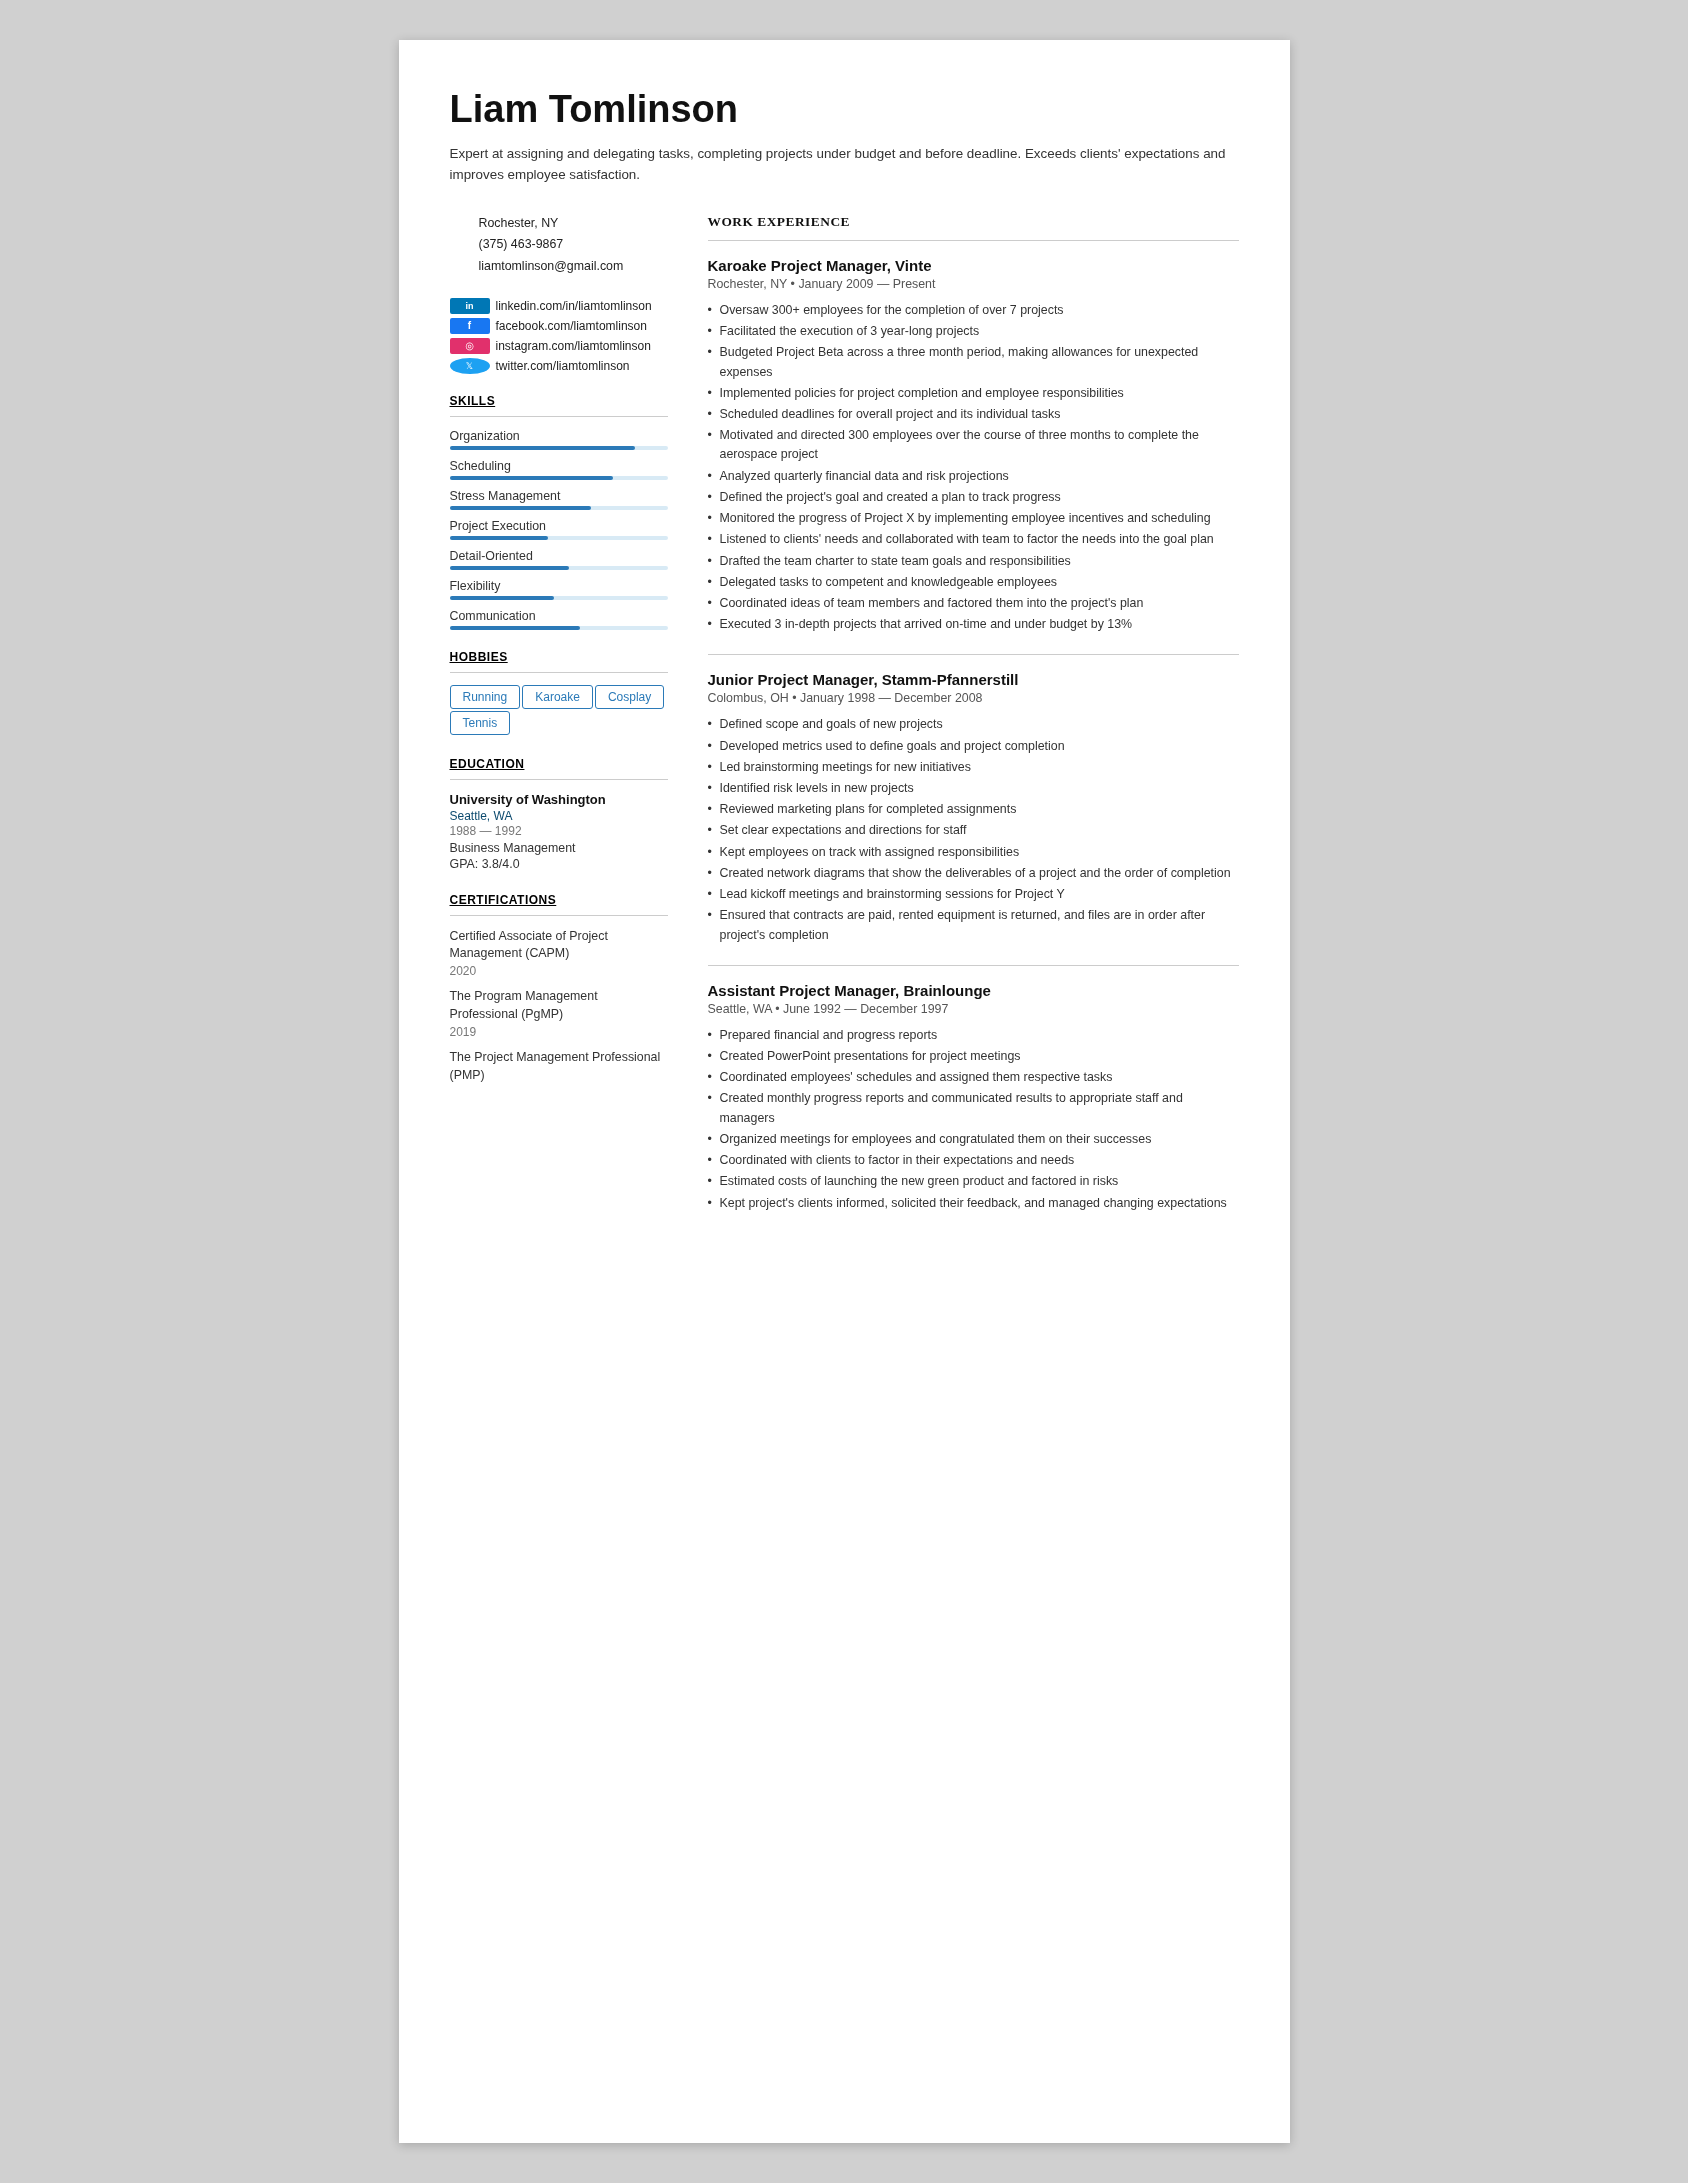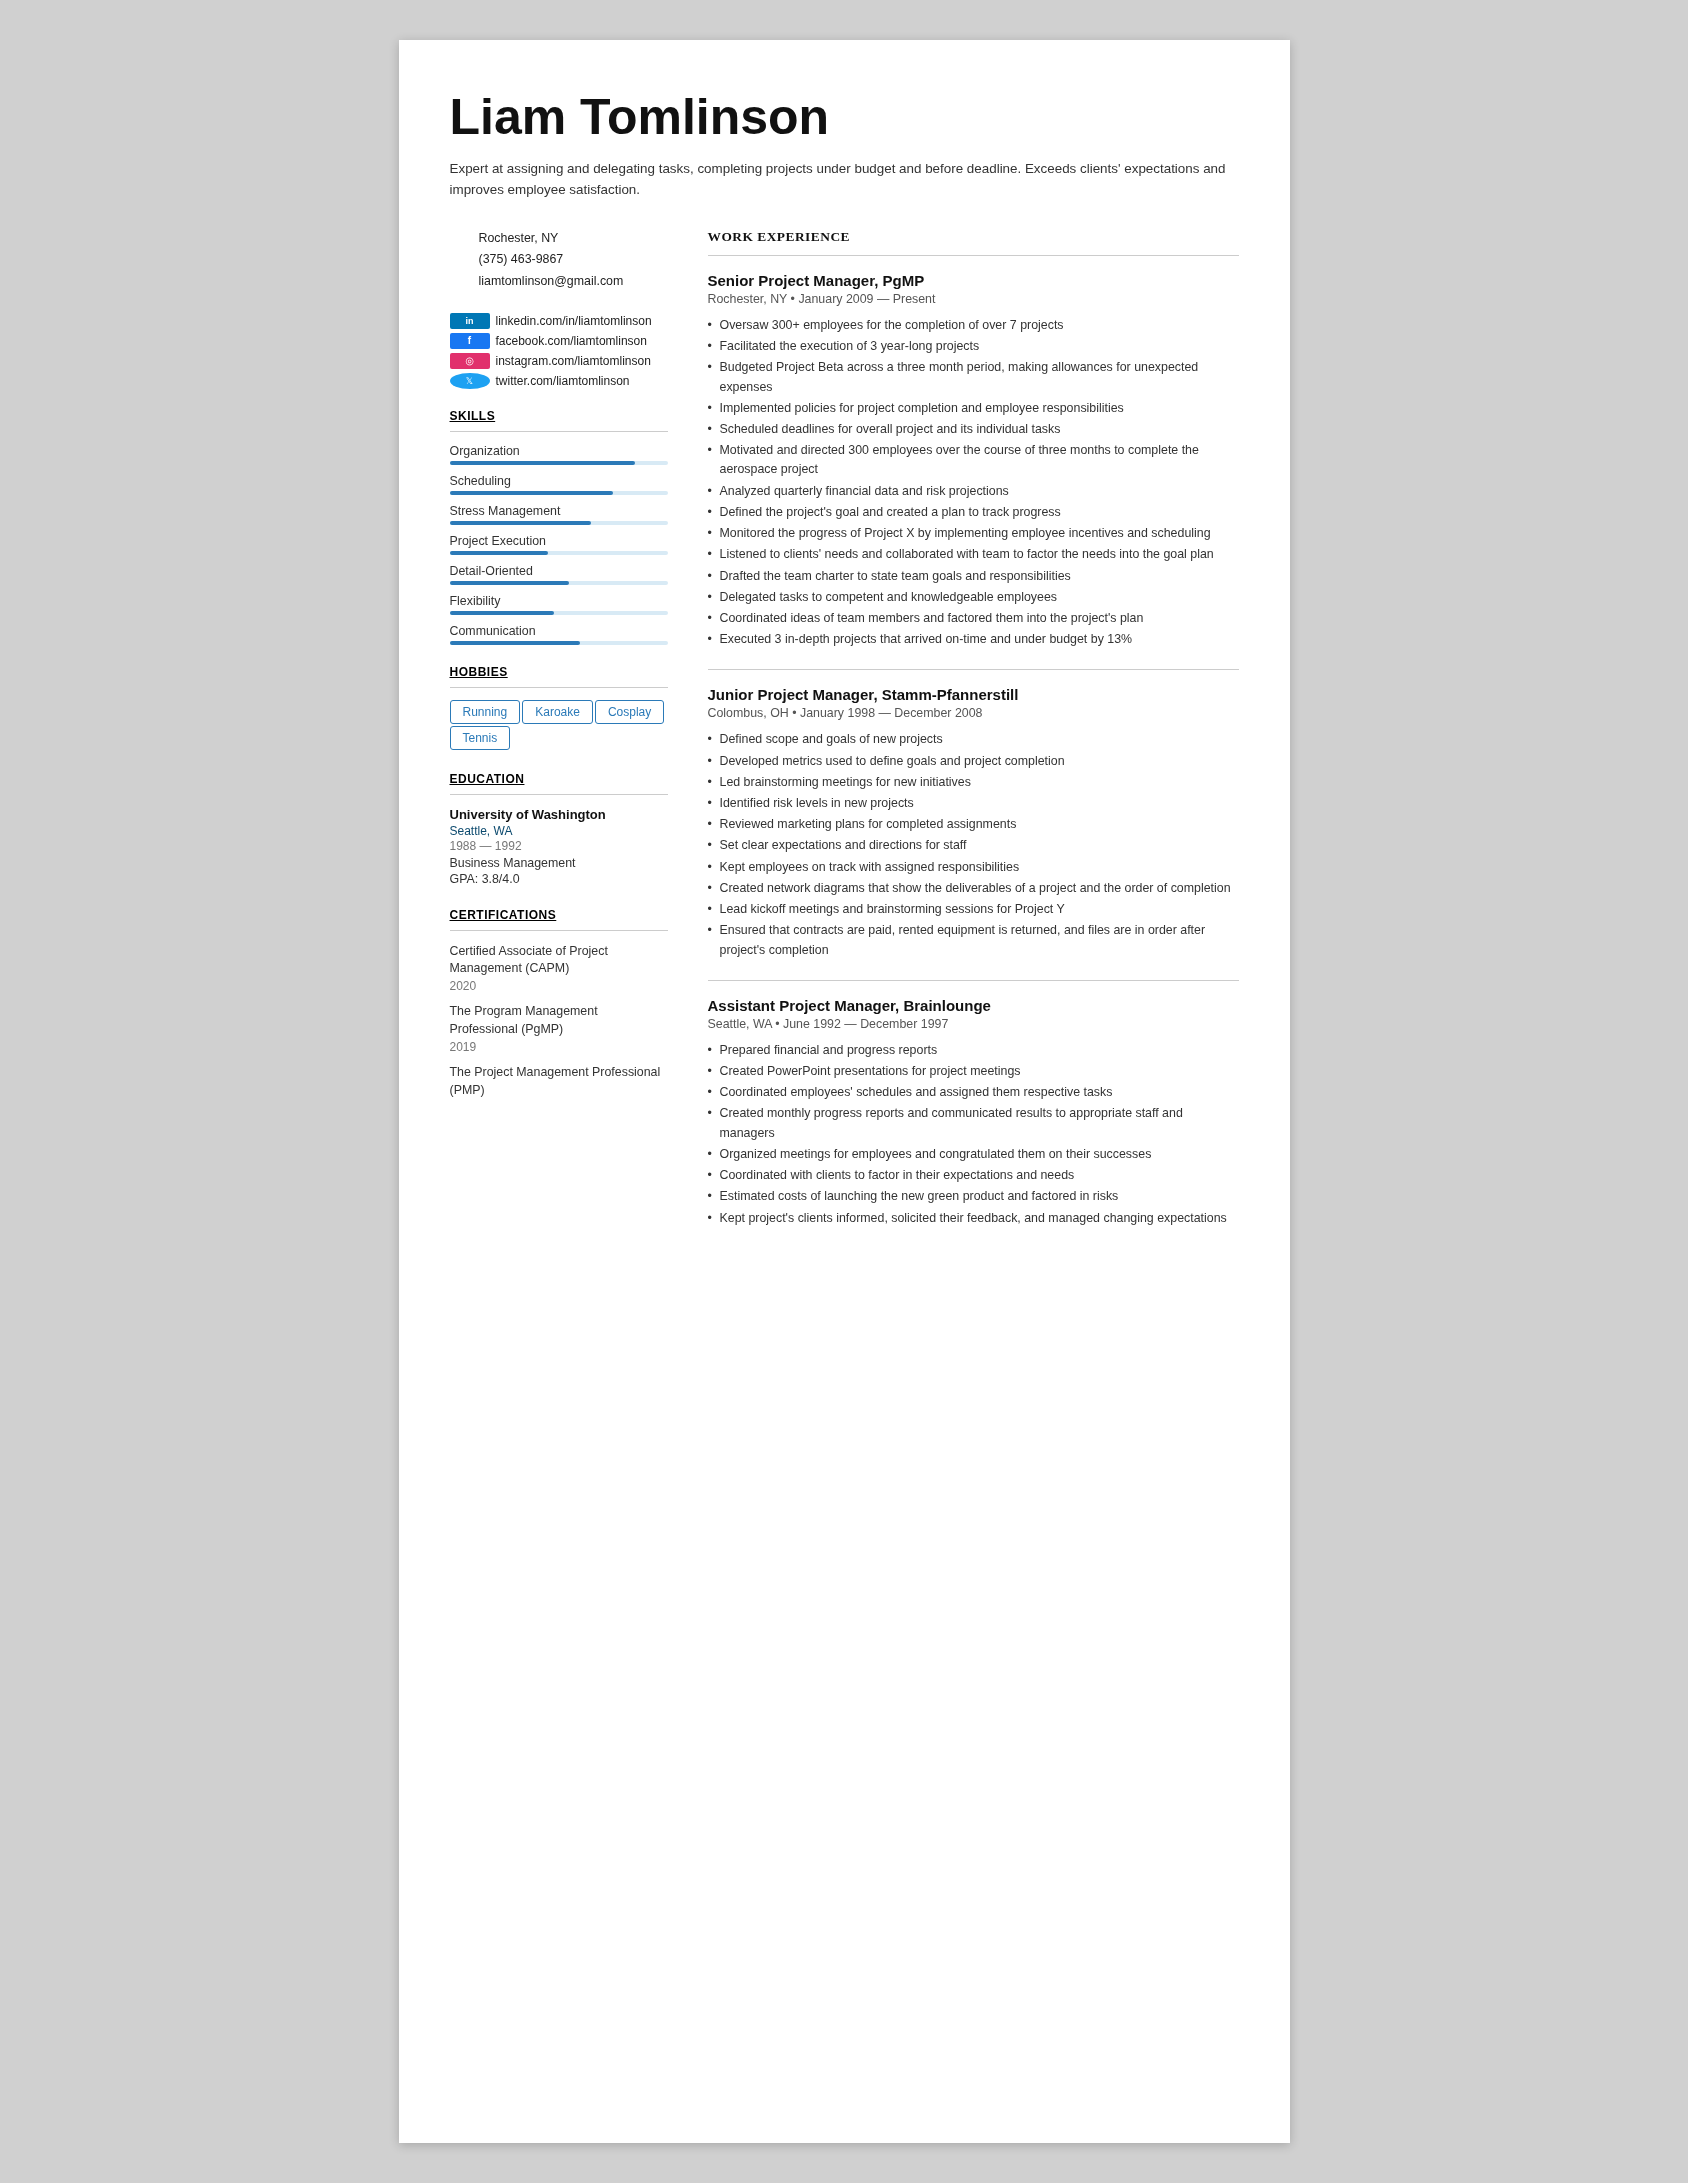--- a/index.html
+++ b/index.html
@@ -11,21 +11,21 @@
       padding: 40px 20px;
       min-height: 100vh;
     }
     .resume {
       background: #ffffff;
       width: 891px;
       padding: 48px 51px;
       box-shadow: 0 2px 10px rgba(0,0,0,0.2);
     }
     .header-name {
-      font-size: 50px;
+      font-size: 38px;
       font-weight: 900;
       color: #111;
       margin-bottom: 12px;
     }
     .header-summary {
       font-size: 13.4px;
       color: #333;
       line-height: 1.6;
       margin-bottom: 28px;
     }
@@ -329,21 +329,21 @@
         </div>
 
     </div>
 
     <div class="right-col">
 
       <div class="right-section-title">WORK EXPERIENCE</div>
       <hr class="right-divider">
       <div id="work-experience-list">
           <div>
-    <div class="job-title">Senior Project Manager, PgMP</div>
+    <div class="job-title">Karoake Project Manager, Vinte</div>
     <div class="job-meta">Rochester, NY • January 2009 — Present</div>
     <ul class="job-bullets">
               <li>Oversaw 300+ employees for the completion of over 7 projects</li>
               <li>Facilitated the execution of 3 year-long projects</li>
               <li>Budgeted Project Beta across a three month period, making allowances for unexpected expenses</li>
               <li>Implemented policies for project completion and employee responsibilities</li>
               <li>Scheduled deadlines for overall project and its individual tasks</li>
               <li>Motivated and directed 300 employees over the course of three months to complete the aerospace project</li>
               <li>Analyzed quarterly financial data and risk projections</li>
               <li>Defined the project's goal and created a plan to track progress</li>

